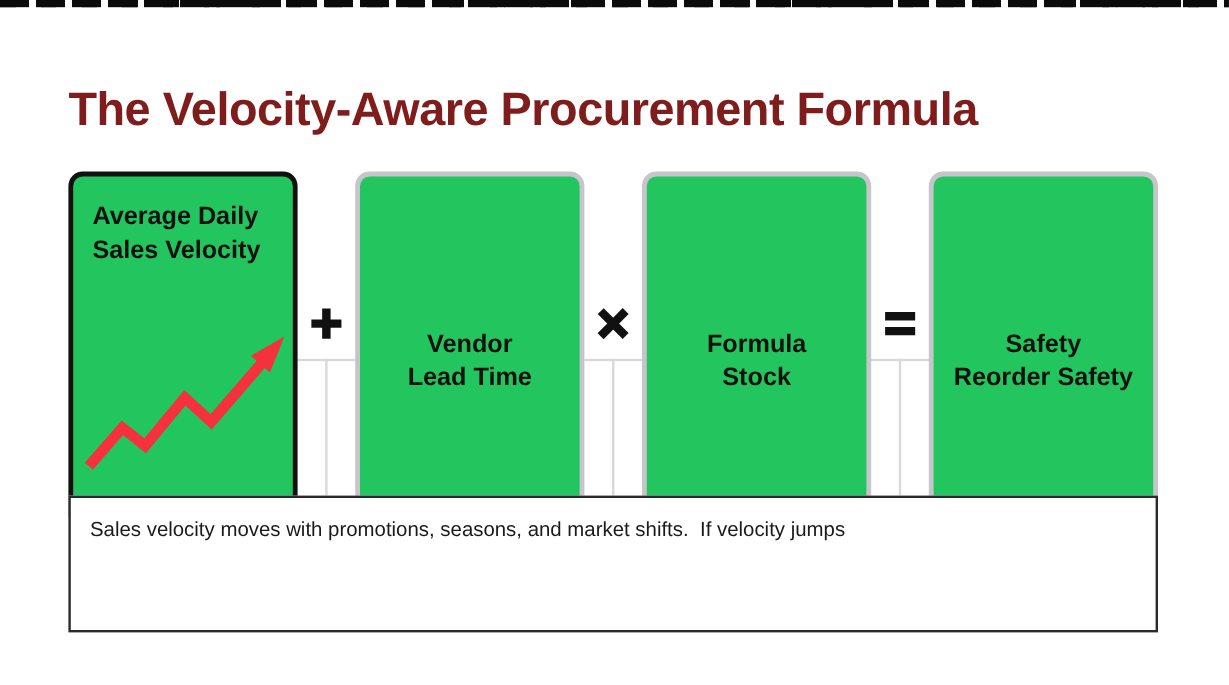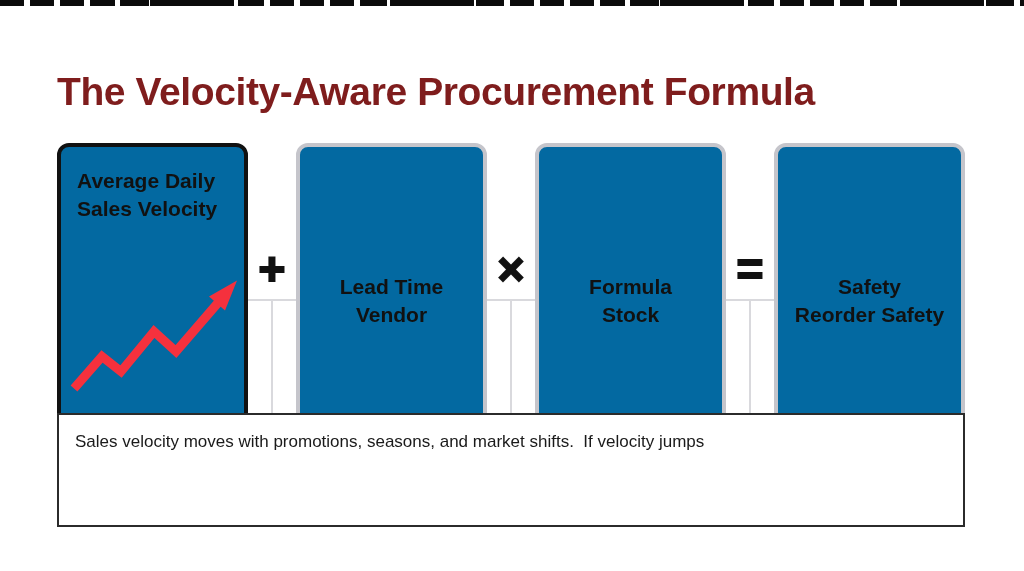--- a/index.html
+++ b/index.html
@@ -32,21 +32,21 @@
     background: #d9d9dd; z-index: 1;
   }
   .conn-v {
     position: absolute; top: 299px; height: 114px; width: 2px;
     background: #d9d9dd; z-index: 1;
   }
 
   .fbox {
     position: absolute; top: 143px; width: 191px; height: 298px;
     box-sizing: border-box;
-    background: #0369a1;
+    background: #22c55e;
     border: 4px solid #c5c5cb;
     border-radius: 12px;
     z-index: 2;
     display: flex; flex-direction: column; align-items: center;
     justify-content: center;
   }
   .fbox.emphasized {
     border-color: #111111;
     justify-content: flex-start; align-items: flex-start;
   }
@@ -100,22 +100,22 @@
     <div>Sales Velocity</div>
   </div>
   <svg class="trend-svg" viewBox="0 0 183 233">
     <polyline points="13,213 41,181 60,196 93,156 115,176 159,125" fill="none" stroke="#f5313d" stroke-width="9" stroke-linejoin="miter"></polyline>
     <polygon points="176,105 164,135 148,121" fill="#f5313d"></polygon>
   </svg>
 </div>
 
 <div class="fbox" style="left:296px">
   <div class="fbox-label">
+    <div>Vendor</div>
     <div>Lead Time</div>
-    <div>Vendor</div>
   </div>
 </div>
 
 <div class="fbox" style="left:535px">
   <div class="fbox-label">
     <div>Formula</div>
     <div>Stock</div>
   </div>
 </div>
 

